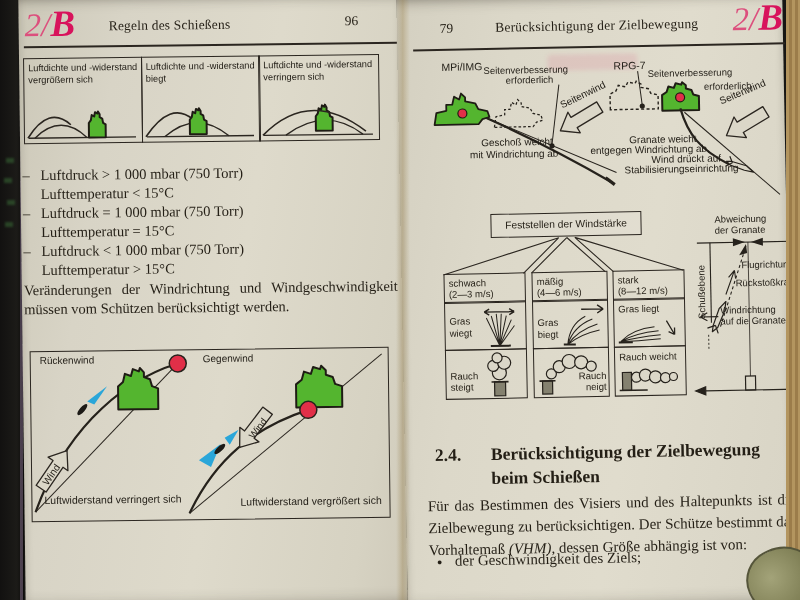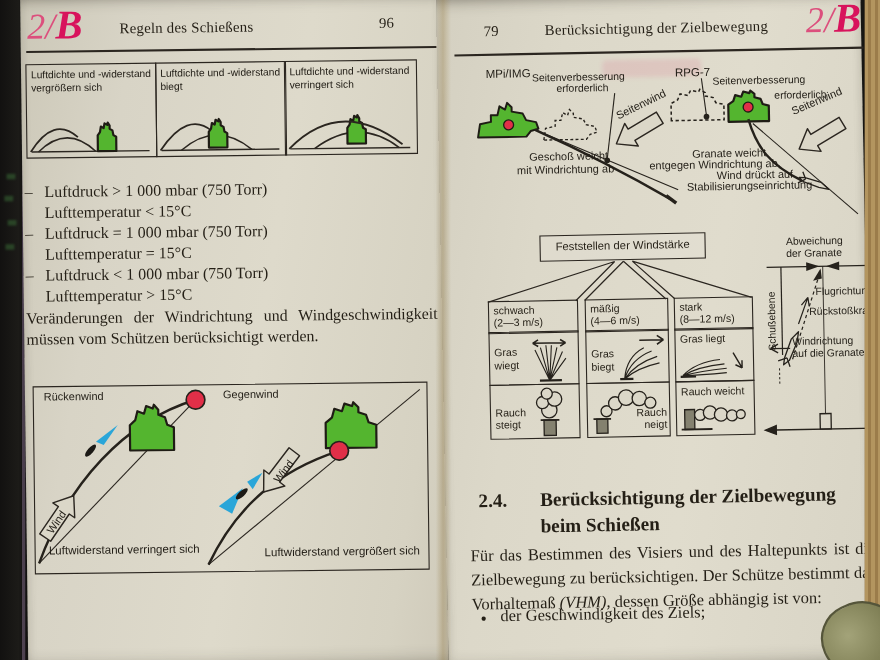--- a/index.html
+++ b/index.html
@@ -91,21 +91,21 @@
         <svg class="abs" style="left:0;bottom:0;" width="115" height="46" viewBox="0 0 115 46">
           <path d="M4 41 H111" stroke="#2b2620" stroke-width="1.3" fill="none"></path>
           <path d="M22 41 Q54 14 86 41" stroke="#2b2620" stroke-width="1.4" fill="none"></path>
           <path d="M3 41 Q28 5 50 24" stroke="#2b2620" stroke-width="1.6" fill="none"></path>
           <use href="#tgt" transform="translate(47,13) scale(0.42,0.72)"></use>
         </svg>
       </div>
       <div class="panel" style="left:235px;width:121px;">
         <div class="panel-label sans">
           <span>Luftdichte und -widerstand</span><br>
-          <span>verringert sich</span>
+          <span>verringern sich</span>
         </div>
         <svg class="abs" style="left:0;bottom:0;" width="117" height="46" viewBox="0 0 117 46">
           <path d="M4 41 H113" stroke="#2b2620" stroke-width="1.3" fill="none"></path>
           <path d="M26 41 Q66 12 103 41" stroke="#2b2620" stroke-width="1.4" fill="none"></path>
           <use href="#tgt" transform="translate(56,11) scale(0.42,0.72)"></use>
           <path d="M3 41 Q50 -6 106 38" stroke="#2b2620" stroke-width="1.6" fill="none"></path>
         </svg>
       </div>
     </div>
 

